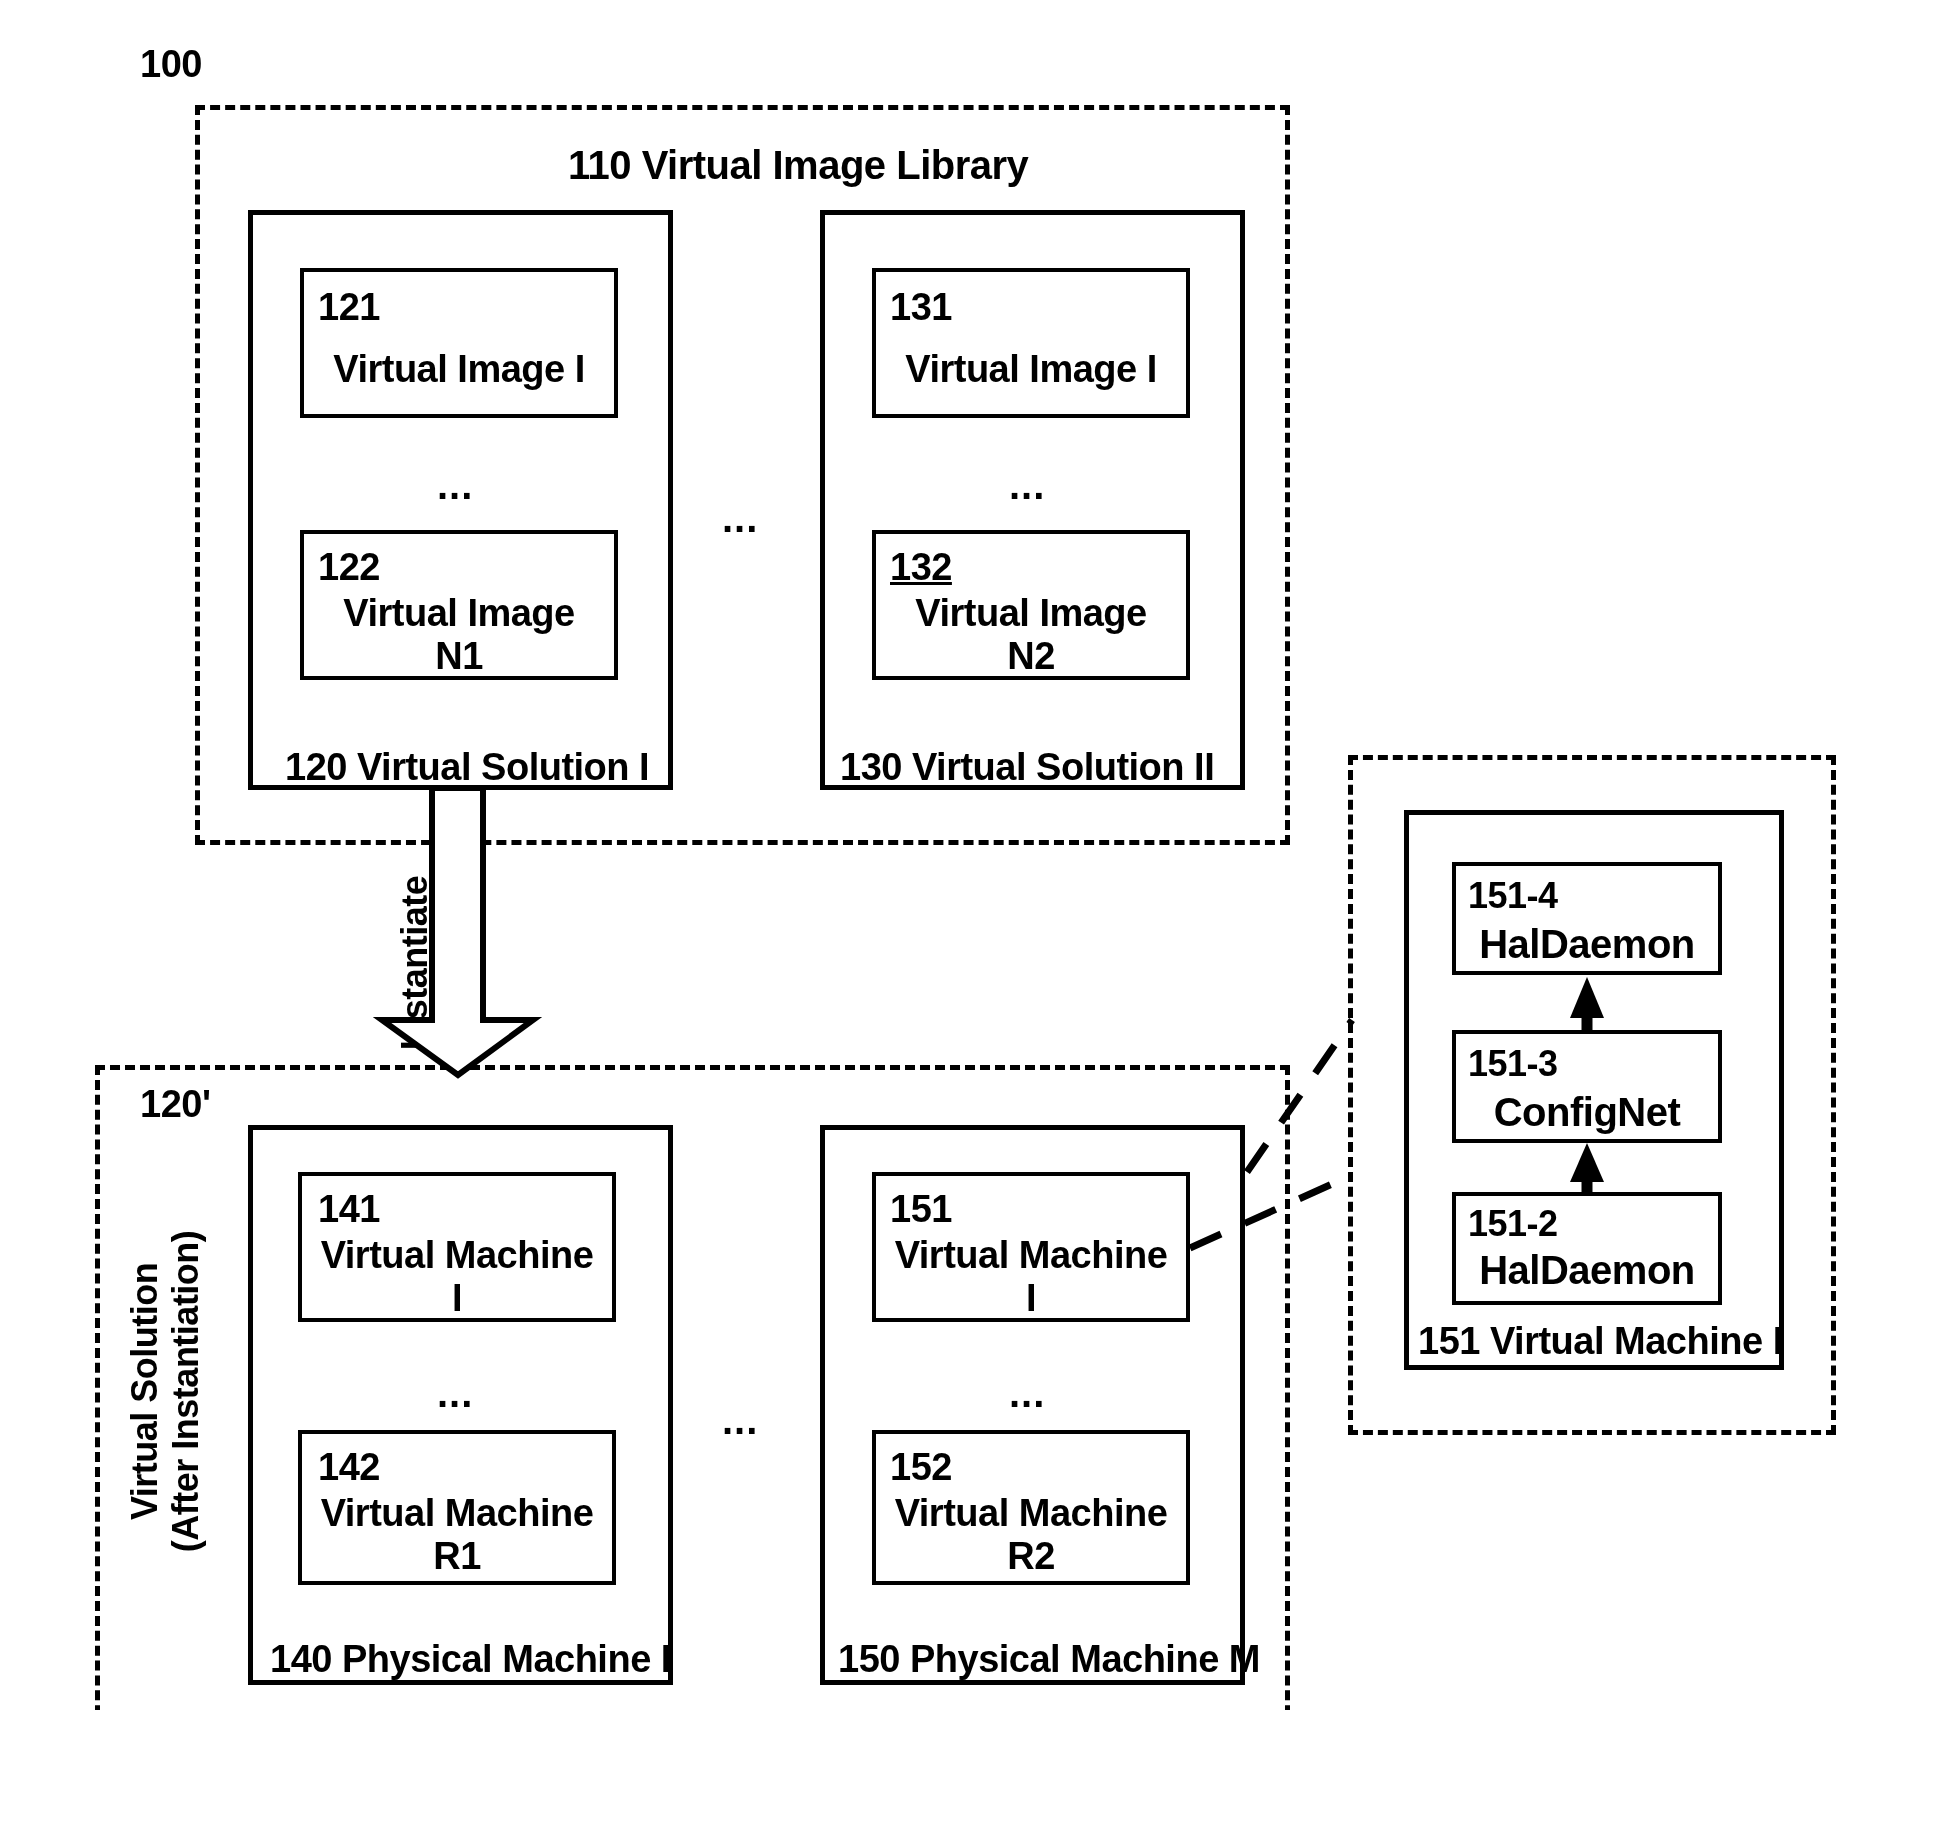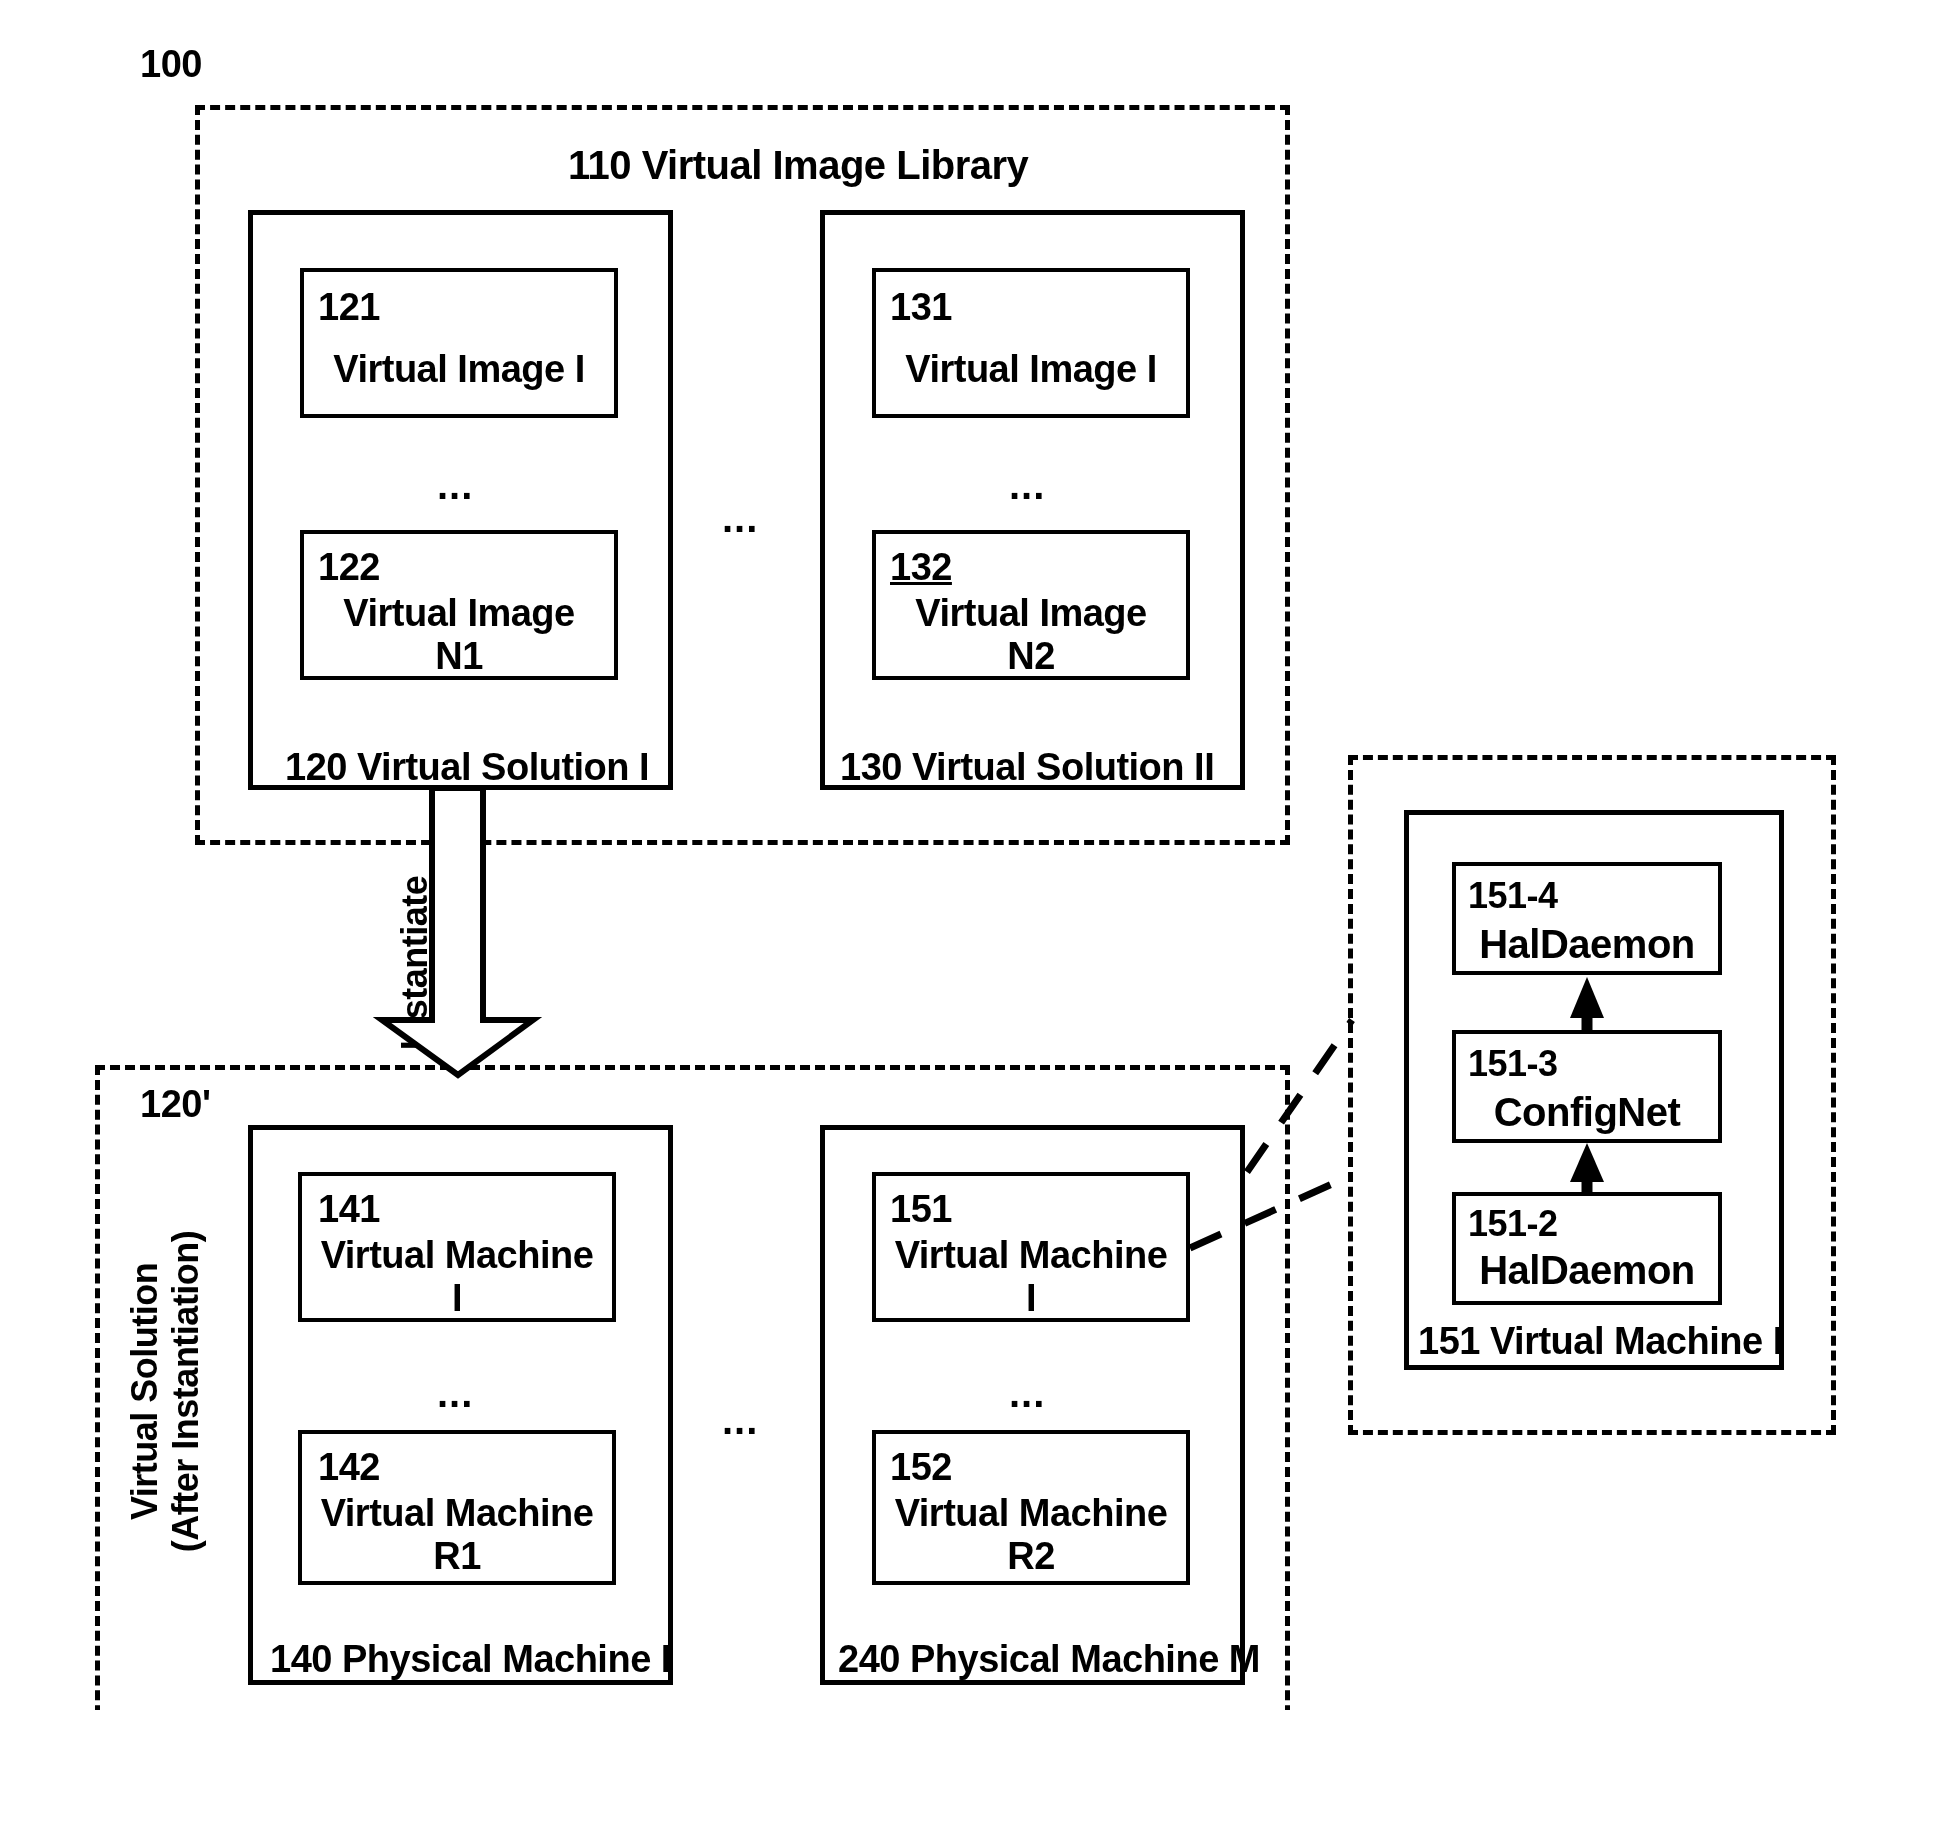--- a/index.html
+++ b/index.html
@@ -200,21 +200,21 @@
   <div class="box-title" style="left:872px; top:1234px; width:318px;">Virtual Machine
 I</div>
 
   <div class="ellipsis" style="left:1009px; top:1373px;">...</div>
 
   <div class="inner-box" style="left:872px; top:1430px; width:318px; height:155px;"></div>
   <div class="ref-num" style="left:890px; top:1448px;">152</div>
   <div class="box-title" style="left:872px; top:1492px; width:318px;">Virtual Machine
 R2</div>
 
-  <div class="corner-label" style="left:838px; top:1640px;">240 Physical Machine M</div>
+  <div class="corner-label" style="left:838px; top:1640px;">150 Physical Machine M</div>
 
   <div class="dashed-box" style="left:1348px; top:755px; width:488px; height:680px;"></div>
 
   <div class="solid-box" style="left:1404px; top:810px; width:380px; height:560px;"></div>
 
   <div class="inner-box" style="left:1452px; top:862px; width:270px; height:113px;"></div>
   <div class="small-box-label" style="left:1468px; top:876px;">151-4</div>
   <div class="box-title" style="left:1452px; top:922px; width:270px; font-size:40px;">HalDaemon</div>
 
   <div class="inner-box" style="left:1452px; top:1030px; width:270px; height:113px;"></div>

